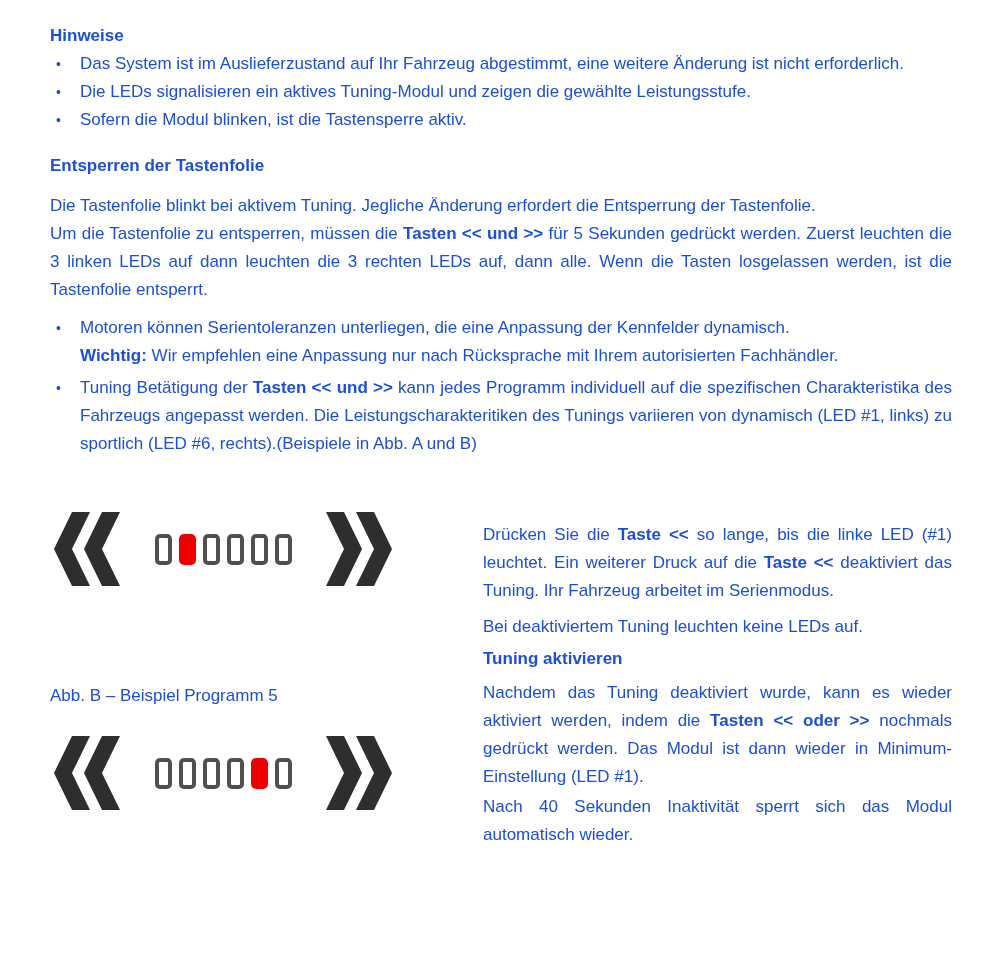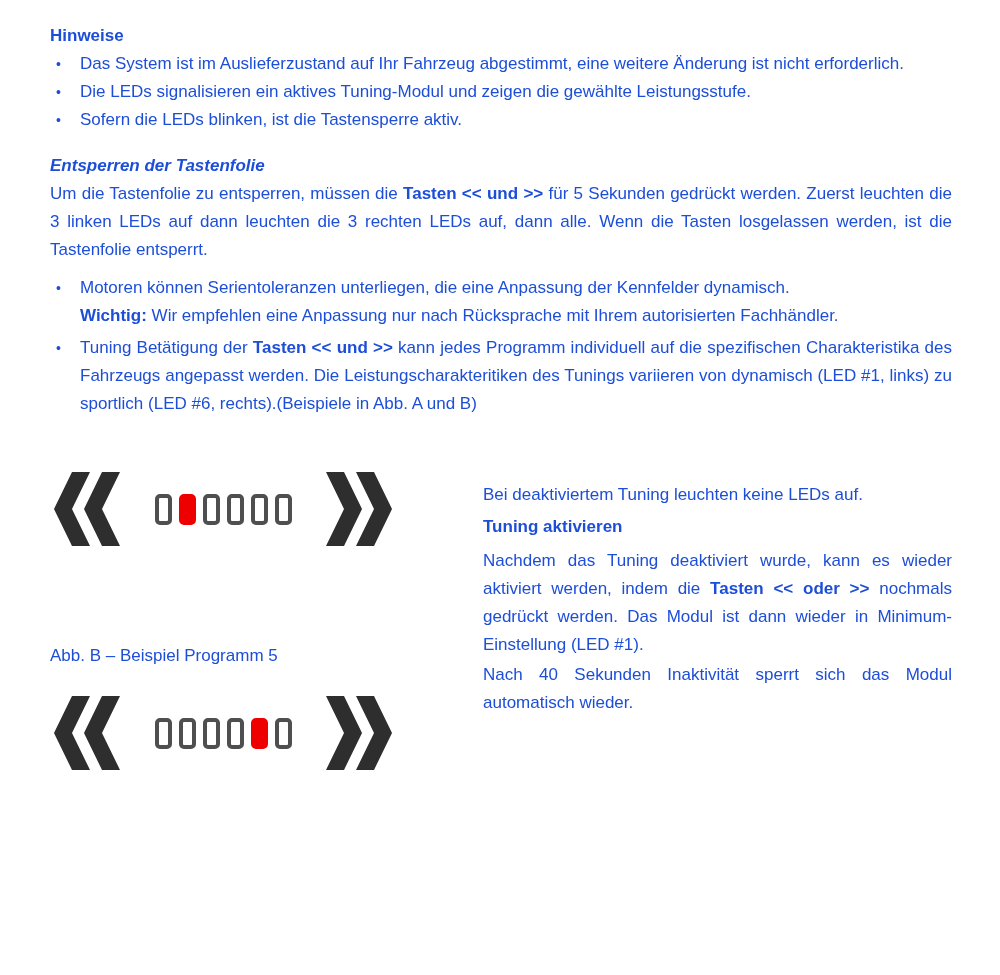--- a/index.html
+++ b/index.html
@@ -9,21 +9,21 @@
     font-family:"Liberation Sans","DejaVu Sans",sans-serif;
     font-size:17px;line-height:28px;overflow:hidden;
   }
   h2{font-size:17px;line-height:28px;font-weight:bold;margin:0;}
   p{margin:0;}
   b{font-weight:bold;}
   .justify{text-align:justify;}
   .bullet{display:flex;}
   .bullet .dot{flex:0 0 30px;width:30px;padding-left:6px;box-sizing:border-box;font-size:14px;}
   .bullet .btxt{flex:1;}
-  .sec2-title{margin-top:18px;font-style:italic;}
+  .sec2-title{margin-top:18px;}
   .sec2-line1{margin-top:12px;}
   .sec3-title{margin-top:24px;}
   .sec3-b1{margin-top:10px;}
   .sec3-b2{margin-top:4px;}
   .columns{display:flex;margin-top:20px;}
   .col-left{flex:0 0 433px;width:433px;}
   .col-right{flex:1;padding-top:35px;}
   .fig-label{margin:0;}
   .fig-label-b{margin-top:96px;}
   .figure{display:flex;align-items:center;justify-content:space-between;width:338px;margin-left:4px;}
@@ -49,26 +49,27 @@
     <div class="bullet">
       <span class="dot">•</span>
       <p class="btxt justify"><span>Das System ist im Auslieferzustand auf Ihr Fahrzeug abgestimmt, eine weitere Änderung ist nicht erforderlich.</span></p>
     </div>
     <div class="bullet">
       <span class="dot">•</span>
       <p class="btxt"><span>Die LEDs signalisieren ein aktives Tuning-Modul und zeigen die gewählte Leistungsstufe.</span></p>
     </div>
     <div class="bullet">
       <span class="dot">•</span>
-      <p class="btxt"><span>Sofern die LEDs blinken, ist die Tastensperre aktiv.</span></p>
+      <p class="btxt"><span>Sofern die Modul blinken, ist die Tastensperre aktiv.</span></p>
     </div>
   </section>
 
   <section>
     <h2 class="sec2-title">Entsperren der Tastenfolie</h2>
+    <p class="sec2-line1">Die Tastenfolie blinkt bei aktivem Tuning. Jegliche Änderung erfordert die Entsperrung der Tastenfolie.</p>
     <p class="justify"><span>Um die Tastenfolie zu entsperren, müssen die </span><b>Tasten &lt;&lt; und &gt;&gt;</b><span> für 5 Sekunden gedrückt werden. Zuerst leuchten die 3 linken LEDs auf dann leuchten die 3 rechten LEDs auf, dann alle. Wenn die Tasten losgelassen werden, ist die Tastenfolie entsperrt.</span></p>
   </section>
 
   <section>
     <div class="bullet sec3-b1">
       <span class="dot">•</span>
       <p class="btxt justify"><span>Motoren können Serientoleranzen unterliegen, die eine Anpassung der Kennfelder dynamisch.</span><br><b>Wichtig:</b><span> Wir empfehlen eine Anpassung nur nach Rücksprache mit Ihrem autorisierten Fachhändler.</span></p>
     </div>
     <div class="bullet sec3-b2">
       <span class="dot">•</span>
@@ -113,20 +114,21 @@
             <div class="led"></div>
           </div>
         <svg class="chv" width="66" height="74" viewBox="0 0 66 74">
           <polygon points="0,0 18,0 36,37 18,74 0,74 18,37"></polygon>
           <polygon points="30,0 48,0 66,37 48,74 30,74 48,37"></polygon>
         </svg>
       </div>
     </div>
 
     <div class="col-right">
+      <p class="rc-p1 justify"><span>Drücken Sie die </span><b>Taste &lt;&lt;</b><span> so lange, bis die linke LED (#1) leuchtet. Ein weiterer Druck auf die </span><b>Taste &lt;&lt;</b><span> deaktiviert das Tuning. Ihr Fahrzeug arbeitet im Serienmodus.</span></p>
       <p class="rc-p2">Bei deaktiviertem Tuning leuchten keine LEDs auf.</p>
       <h2 class="rc-h2">Tuning aktivieren</h2>
       <p class="rc-p3 justify"><span>Nachdem das Tuning deaktiviert wurde, kann es wieder aktiviert werden, indem die </span><b>Tasten &lt;&lt; oder &gt;&gt;</b><span> nochmals gedrückt werden. Das Modul ist dann wieder in Minimum-Einstellung (LED #1).</span></p>
       <p class="rc-p4 justify">Nach 40 Sekunden Inaktivität sperrt sich das Modul automatisch wieder.</p>
     </div>
 
   </div>
 </div>
 
 </body></html>

